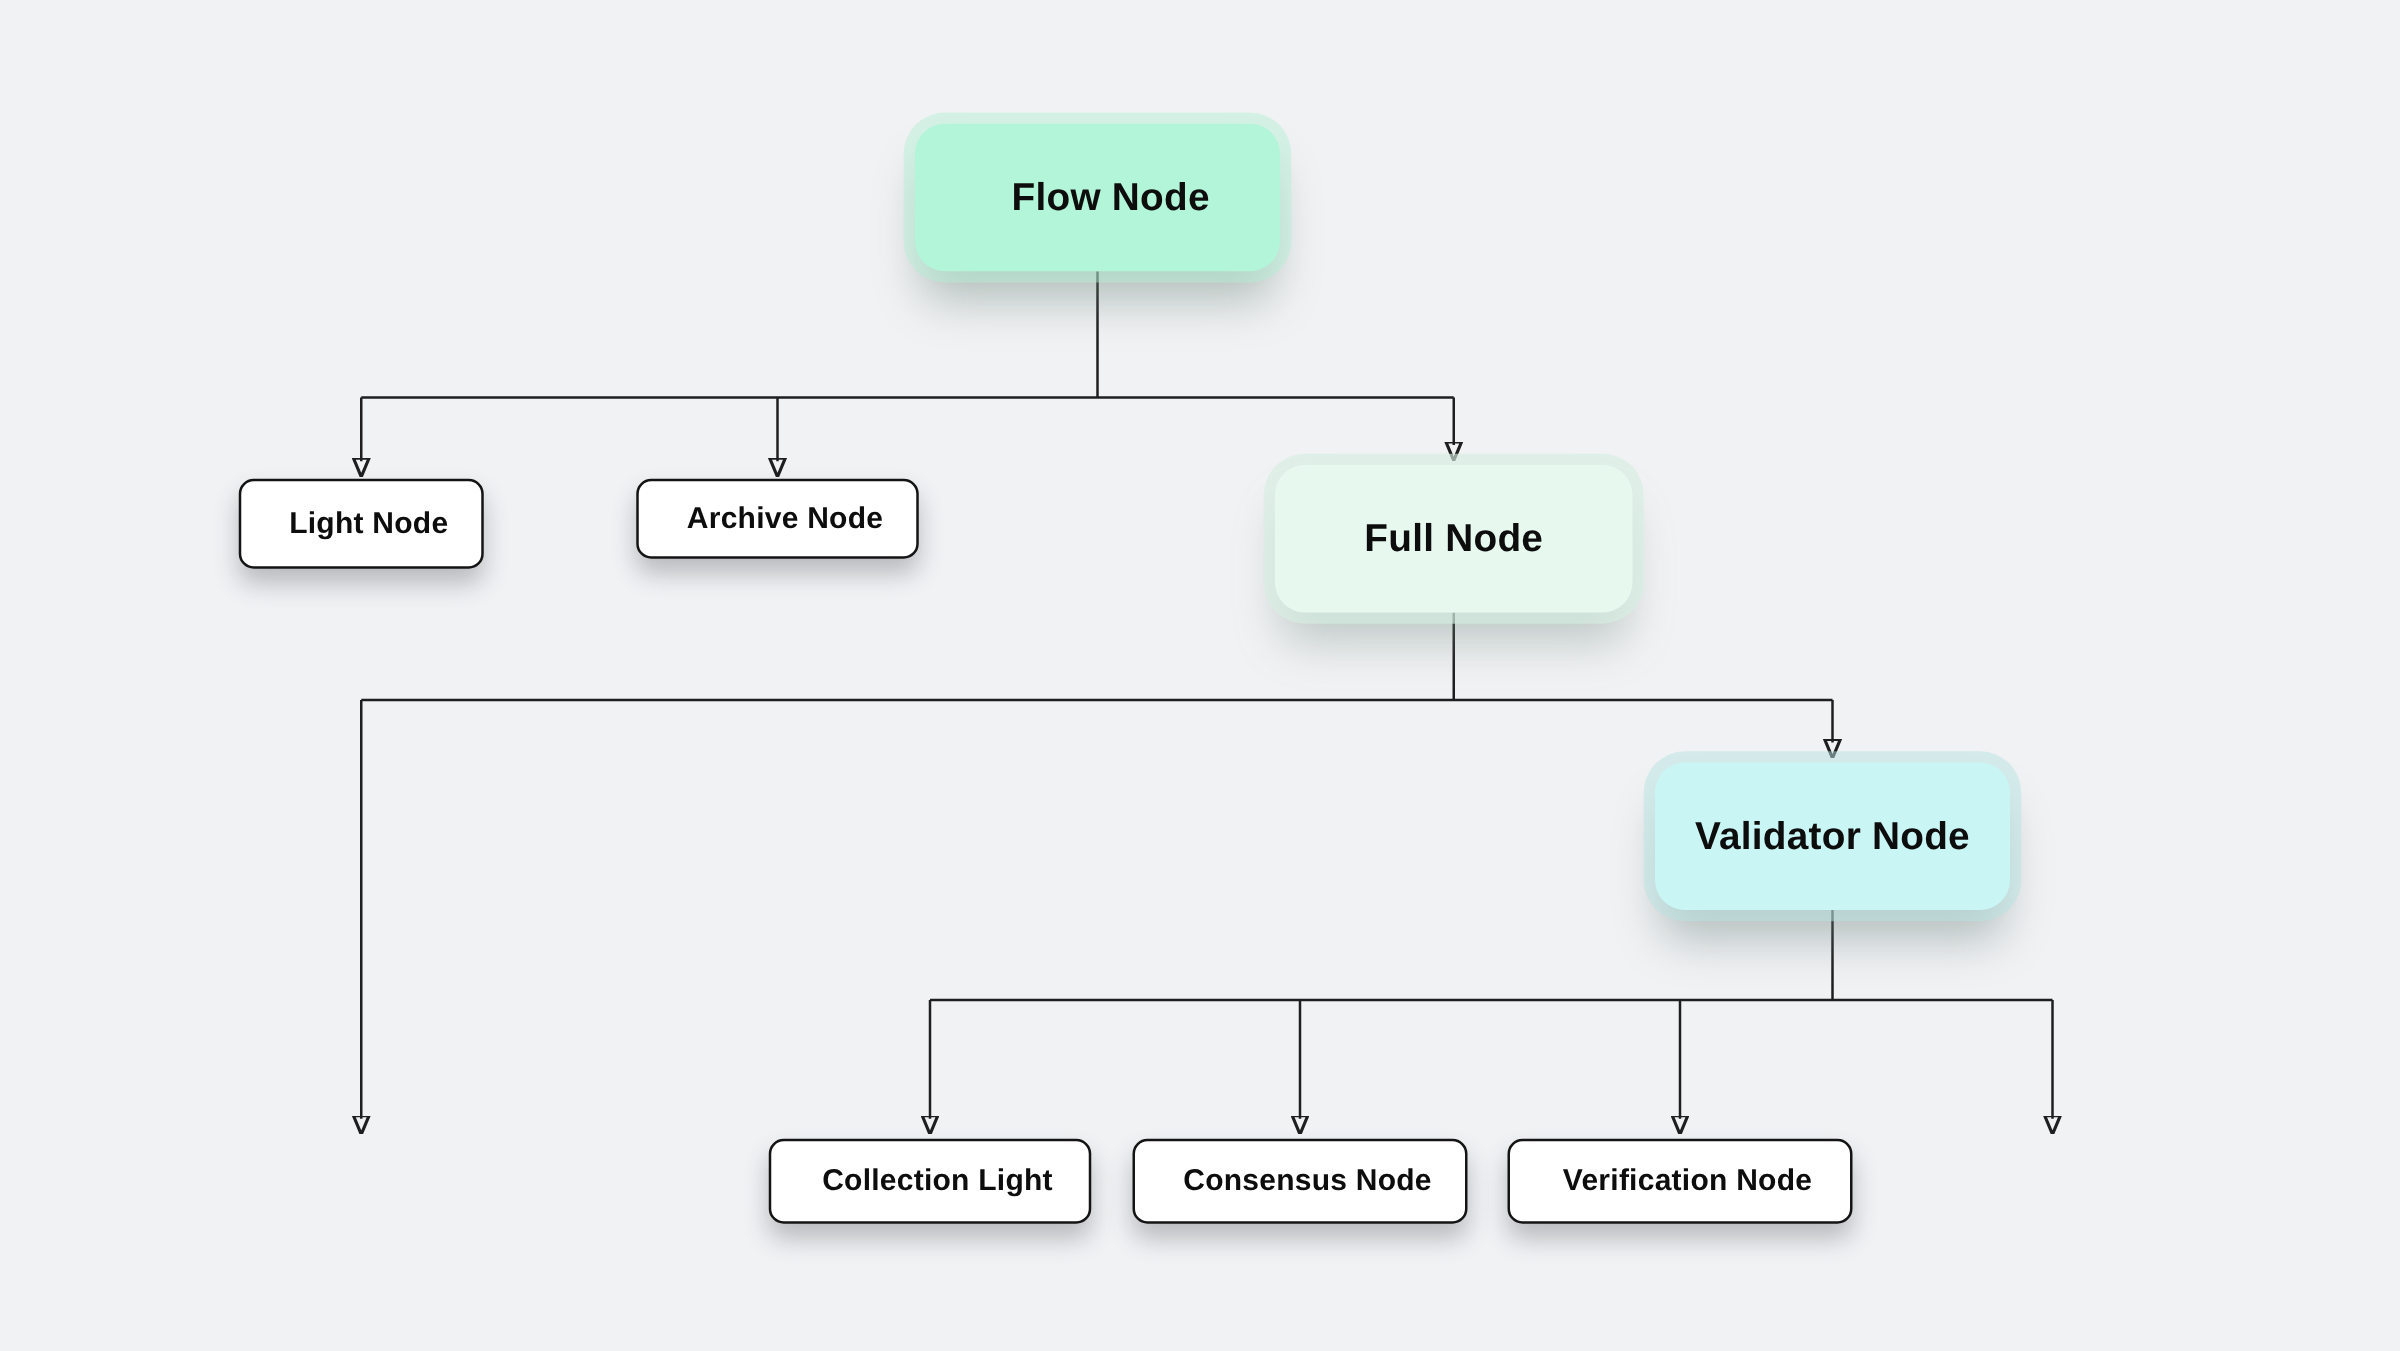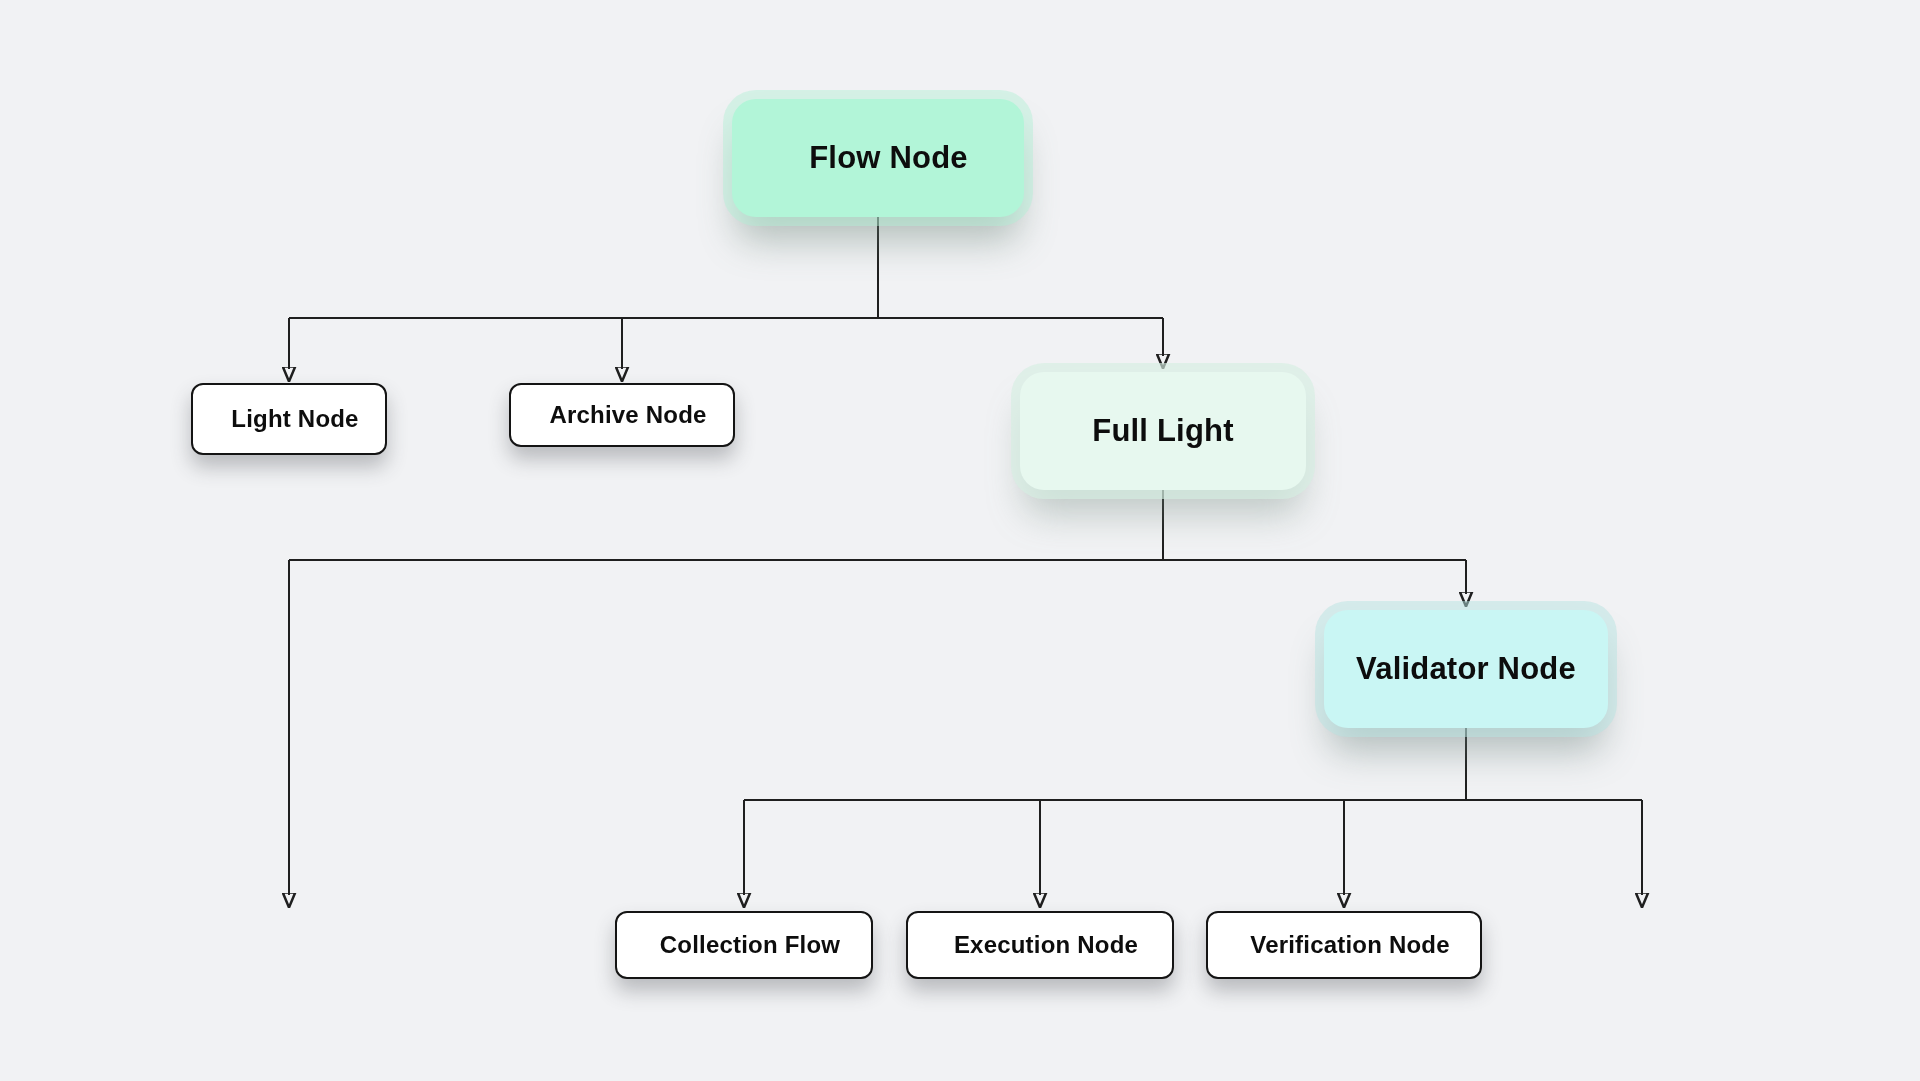--- a/index.html
+++ b/index.html
@@ -86,24 +86,24 @@
     <path d="M1344,800 L1344,895" marker-end="url(#arrow)"></path>
     <path d="M1642,800 L1642,895" marker-end="url(#arrow)"></path>
   </svg>
 
   <div class="node big flow" style="left:732px;  top:99px;  width:292px; height:118px">Flow Node</div>
 
   <div class="node leaf" style="left:191px;  top:383px; width:196px; height:72px">Light Node</div>
 
   <div class="node leaf" style="left:509px;  top:383px; width:226px; height:64px">Archive Node</div>
 
-  <div class="node big full" style="left:1020px; top:372px; width:286px; height:118px">Full Light</div>
+  <div class="node big full" style="left:1020px; top:372px; width:286px; height:118px">Full Node</div>
 
   <div class="node big validator" style="left:1324px; top:610px; width:284px; height:118px">Validator Node</div>
 
 
-  <div class="node leaf" style="left:615px;  top:911px; width:258px; height:68px">Collection Flow</div>
+  <div class="node leaf" style="left:615px;  top:911px; width:258px; height:68px">Collection Light</div>
 
-  <div class="node leaf" style="left:906px;  top:911px; width:268px; height:68px">Execution Node</div>
+  <div class="node leaf" style="left:906px;  top:911px; width:268px; height:68px">Consensus Node</div>
 
   <div class="node leaf" style="left:1206px; top:911px; width:276px; height:68px">Verification Node</div>
 
 </div>
 
 </body></html>

